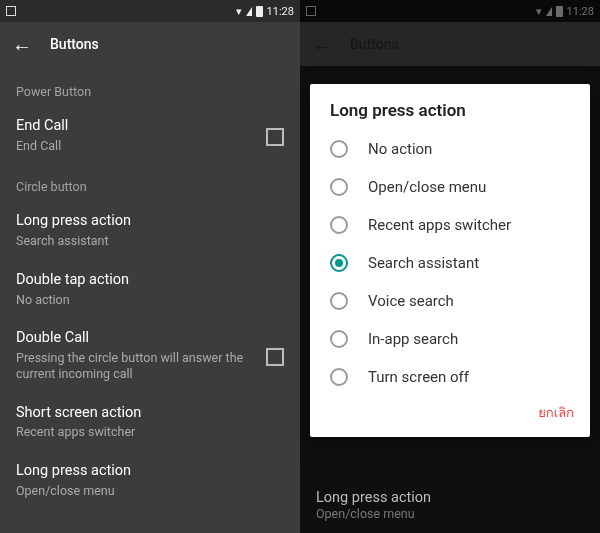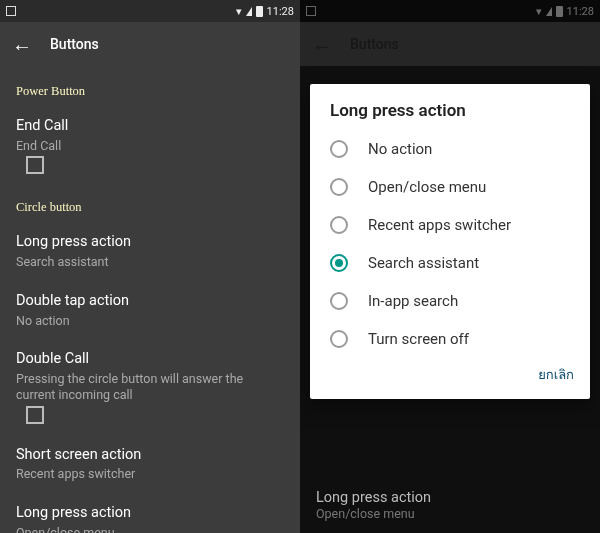--- a/index.html
+++ b/index.html
@@ -20,43 +20,43 @@
   .sq { width:10px;height:10px;border:1px solid #ddd;display:inline-block;}
 
   
   .appbar { height: 44px; display:flex; align-items:center; padding: 0 12px; gap: 18px; }
   .pane-left .appbar { background: #3c3c3c; color:#fff; }
   .appbar .title { font-size: 14px; font-weight: 500; }
   .back-arrow { font-size: 20px; font-weight: 600; }
 
   
   .list { padding: 4px 0 0 0; }
-  .section-head { color: #fef9c3; font-size: 12.5px; padding: 14px 16px 8px; font-family: Liberation Serif, serif; }
-  .item { display:flex; padding: 10px 16px 12px; align-items:flex-start;flex-direction:column; }
+  .section-head { color: #a3a3a3; font-size: 12.5px; padding: 14px 16px 8px; }
+  .item { display:flex; padding: 10px 16px 12px; align-items:center; }
   .item .txt { flex: 1; }
   .item .title { font-size: 14.5px; color: #fff; line-height:1.3; }
   .item .sub { font-size: 12.5px; color: #aaa; margin-top: 2px; line-height:1.25; }
   .chk { width:18px; height:18px; border:2px solid #bbb; margin-left:10px; margin-top:3px; flex:none;}
 
   
   .overlay-dim { position:absolute; inset:0; background: rgba(0,0,0,0.55); }
   .pane-right .appbar { background: #555; color:#222; position:relative; }
   .pane-right .appbar .title { color:#333; }
   .pane-right .back-arrow { color:#333; }
 
   
   .dialog { position:absolute; left:10px; right:10px; top:84px; background:#fff; color:#222; border-radius:2px; box-shadow: 0 6px 20px rgba(0,0,0,0.5); padding: 16px 0 8px; }
   .dialog .dtitle { font-size: 17px; font-weight:600; padding: 0 20px 10px; color:#222;}
   .opt { display:flex; align-items:center; padding: 10px 20px; gap: 20px; }
   .radio { width:18px; height:18px; border:2px solid #9a9a9a; border-radius:50%; flex:none; position:relative;}
   .radio.sel { border-color:#009688; }
   .radio.sel::after { content:""; position:absolute; inset:3px; background:#009688; border-radius:50%; }
   .opt .lbl { font-size:15px; color:#333; }
   .dialog .actions { text-align:right; padding: 6px 16px 6px; }
-  .dialog .cancel { color:#0c4a6e; font-size:13px; font-weight:500; }
+  .dialog .cancel { color:#ef4444; font-size:13px; font-weight:500; }
 
   
   .ghost { position:absolute; left:0; right:0; bottom:0; padding:6px 16px 12px; color:#777; }
   .ghost .title { font-size:14.5px; color:#bbb;}
   .ghost .sub { font-size:12.5px; color:#777;}
 </style>
 </head>
 <body>
 
 <div class="wrap">
@@ -157,20 +157,24 @@
       <div class="opt">
         <span class="radio"></span>
         <span class="lbl">Recent apps switcher</span>
       </div>
       <div class="opt">
         <span class="radio sel"></span>
         <span class="lbl">Search assistant</span>
       </div>
       <div class="opt">
         <span class="radio"></span>
+        <span class="lbl">Voice search</span>
+      </div>
+      <div class="opt">
+        <span class="radio"></span>
         <span class="lbl">In-app search</span>
       </div>
       <div class="opt">
         <span class="radio"></span>
         <span class="lbl">Turn screen off</span>
       </div>
 
       <div class="actions">
         <span class="cancel">ยกเลิก</span>
       </div>

